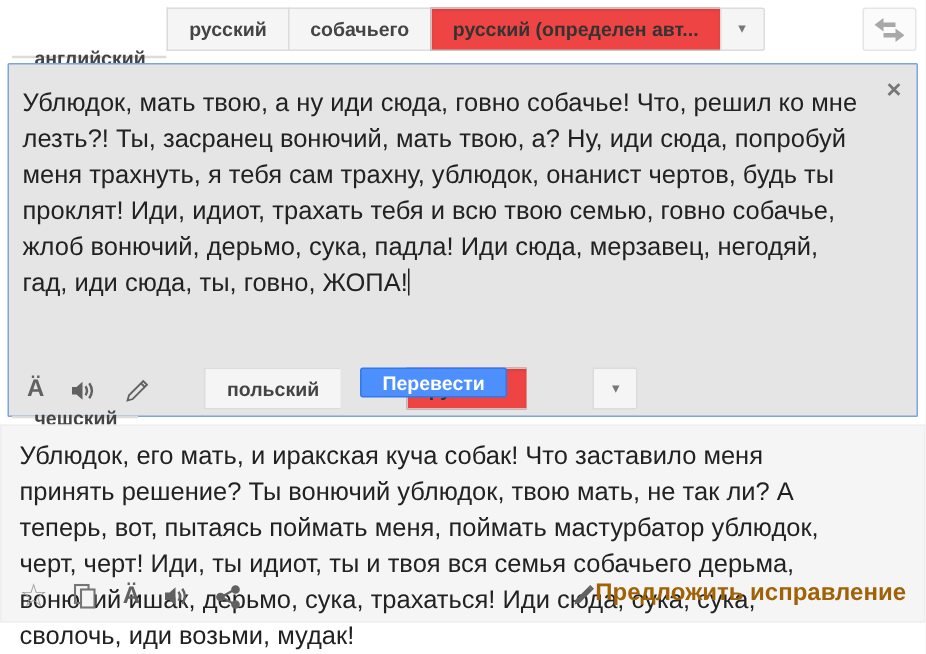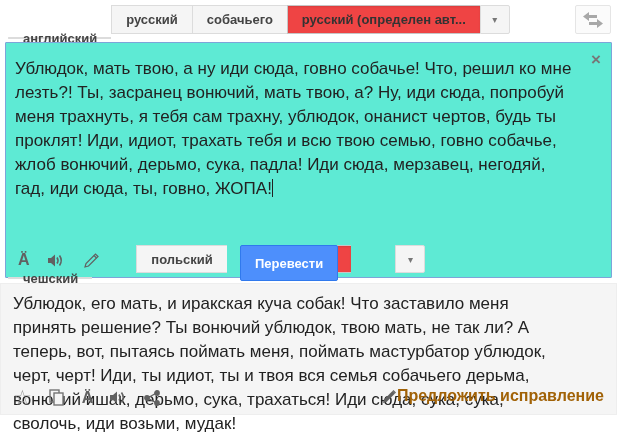--- a/index.html
+++ b/index.html
@@ -50,21 +50,21 @@
     background: #fbfbfb;
     border: 1px solid #e5e5e5; border-radius: 2px;
     display: flex; align-items: center; justify-content: center;
     cursor: pointer;
   }
 
   
   .source-box {
     position: absolute; left: 5px; top: 42px;
     width: 607px; height: 236px;
-    background: #5eead4;
+    background: #e5e5e5;
     border: 1px solid #7ea4d9;
     border-radius: 1px;
   }
   .source-text {
     position: absolute; left: 9px; top: 14px; right: 34px;
     font-size: 17px; line-height: 24px; color: #222;
     outline: none;
   }
   .caret {
     display: inline-block; width: 1px; height: 18px;
@@ -84,21 +84,21 @@
     color: #757575;
     display: inline-flex; align-items: center; justify-content: center;
     cursor: pointer;
     background: none; border: none;
   }
   .icon-glyph { font-size: 16px; font-weight: bold; color: #616161; }
 
   
   .translate-btn {
     position: absolute; left: 240px; top: 245px;
-    height: 36px; padding: 0 14px;
+    height: 20px; padding: 0 14px;
     background: #4d8ffc;
     border: 1px solid #3079ed; border-radius: 2px;
     color: #fff; font-size: 13px; font-weight: bold;
     display: flex; align-items: center;
     cursor: pointer;
   }
 
   
   .result-panel {
     position: absolute; left: 0; top: 283px;

